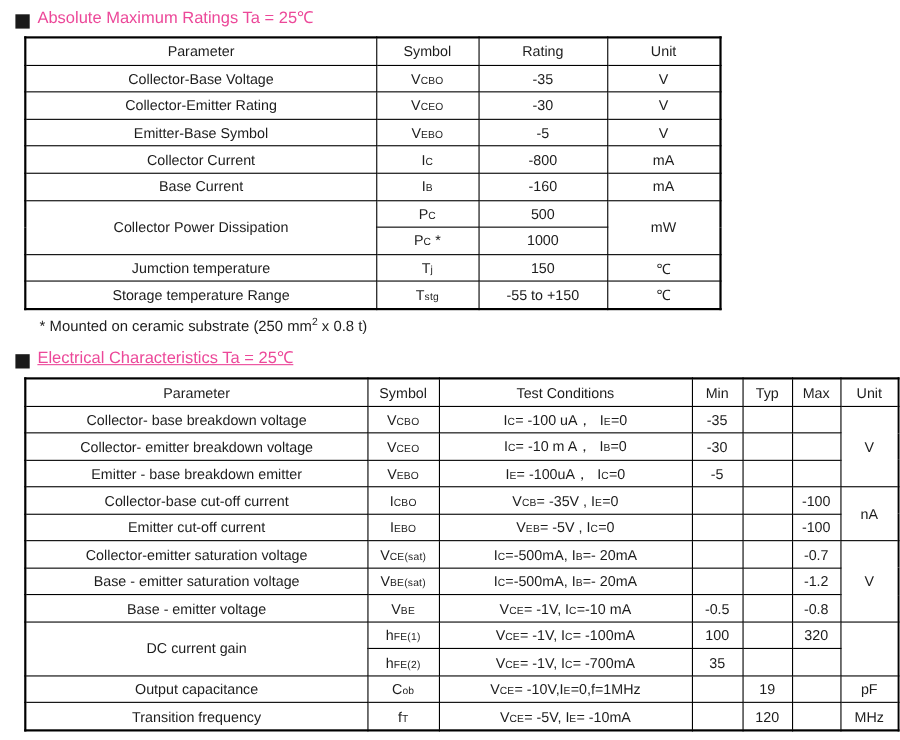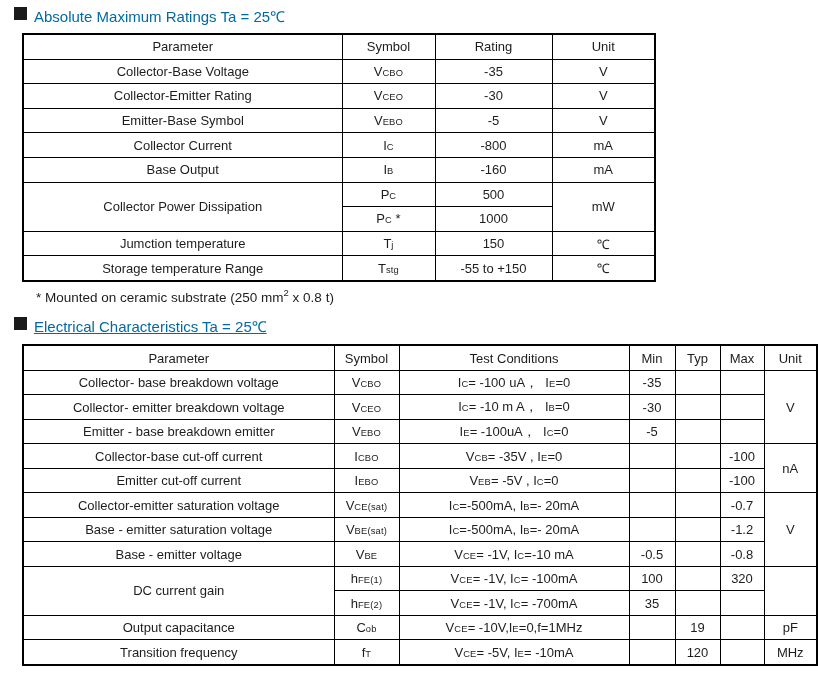--- a/index.html
+++ b/index.html
@@ -16,22 +16,22 @@
     background: #ffffff;
     box-sizing: border-box;
     padding-top: 7px;
     overflow: hidden;
   }
   .sec-title {
     margin-left: 14px;
     font-size: 15px;
     line-height: 19px;
     display: flex;
-    align-items: flex-start;
-    color: #0369a1;
+    align-items: flex-end;
+    color: #ec4899;
   }
   .sq {
     display: inline-block;
     width: 13px;
     height: 13px;
     background: #1a1a1a;
     margin-right: 7px;
     flex: 0 0 auto;
   }
   table.ds {
@@ -110,21 +110,21 @@
         <td>-5</td>
         <td>V</td>
       </tr>
       <tr>
         <td class="pl">Collector Current</td>
         <td>I<span class="sb">C</span></td>
         <td>-800</td>
         <td>mA</td>
       </tr>
       <tr>
-        <td class="pl">Base Output</td>
+        <td class="pl">Base Current</td>
         <td>I<span class="sb">B</span></td>
         <td>-160</td>
         <td>mA</td>
       </tr>
       <tr>
         <td class="pl" rowspan="2">Collector Power Dissipation</td>
         <td>P<span class="sb">C</span></td>
         <td>500</td>
         <td rowspan="2">mW</td>
       </tr>

